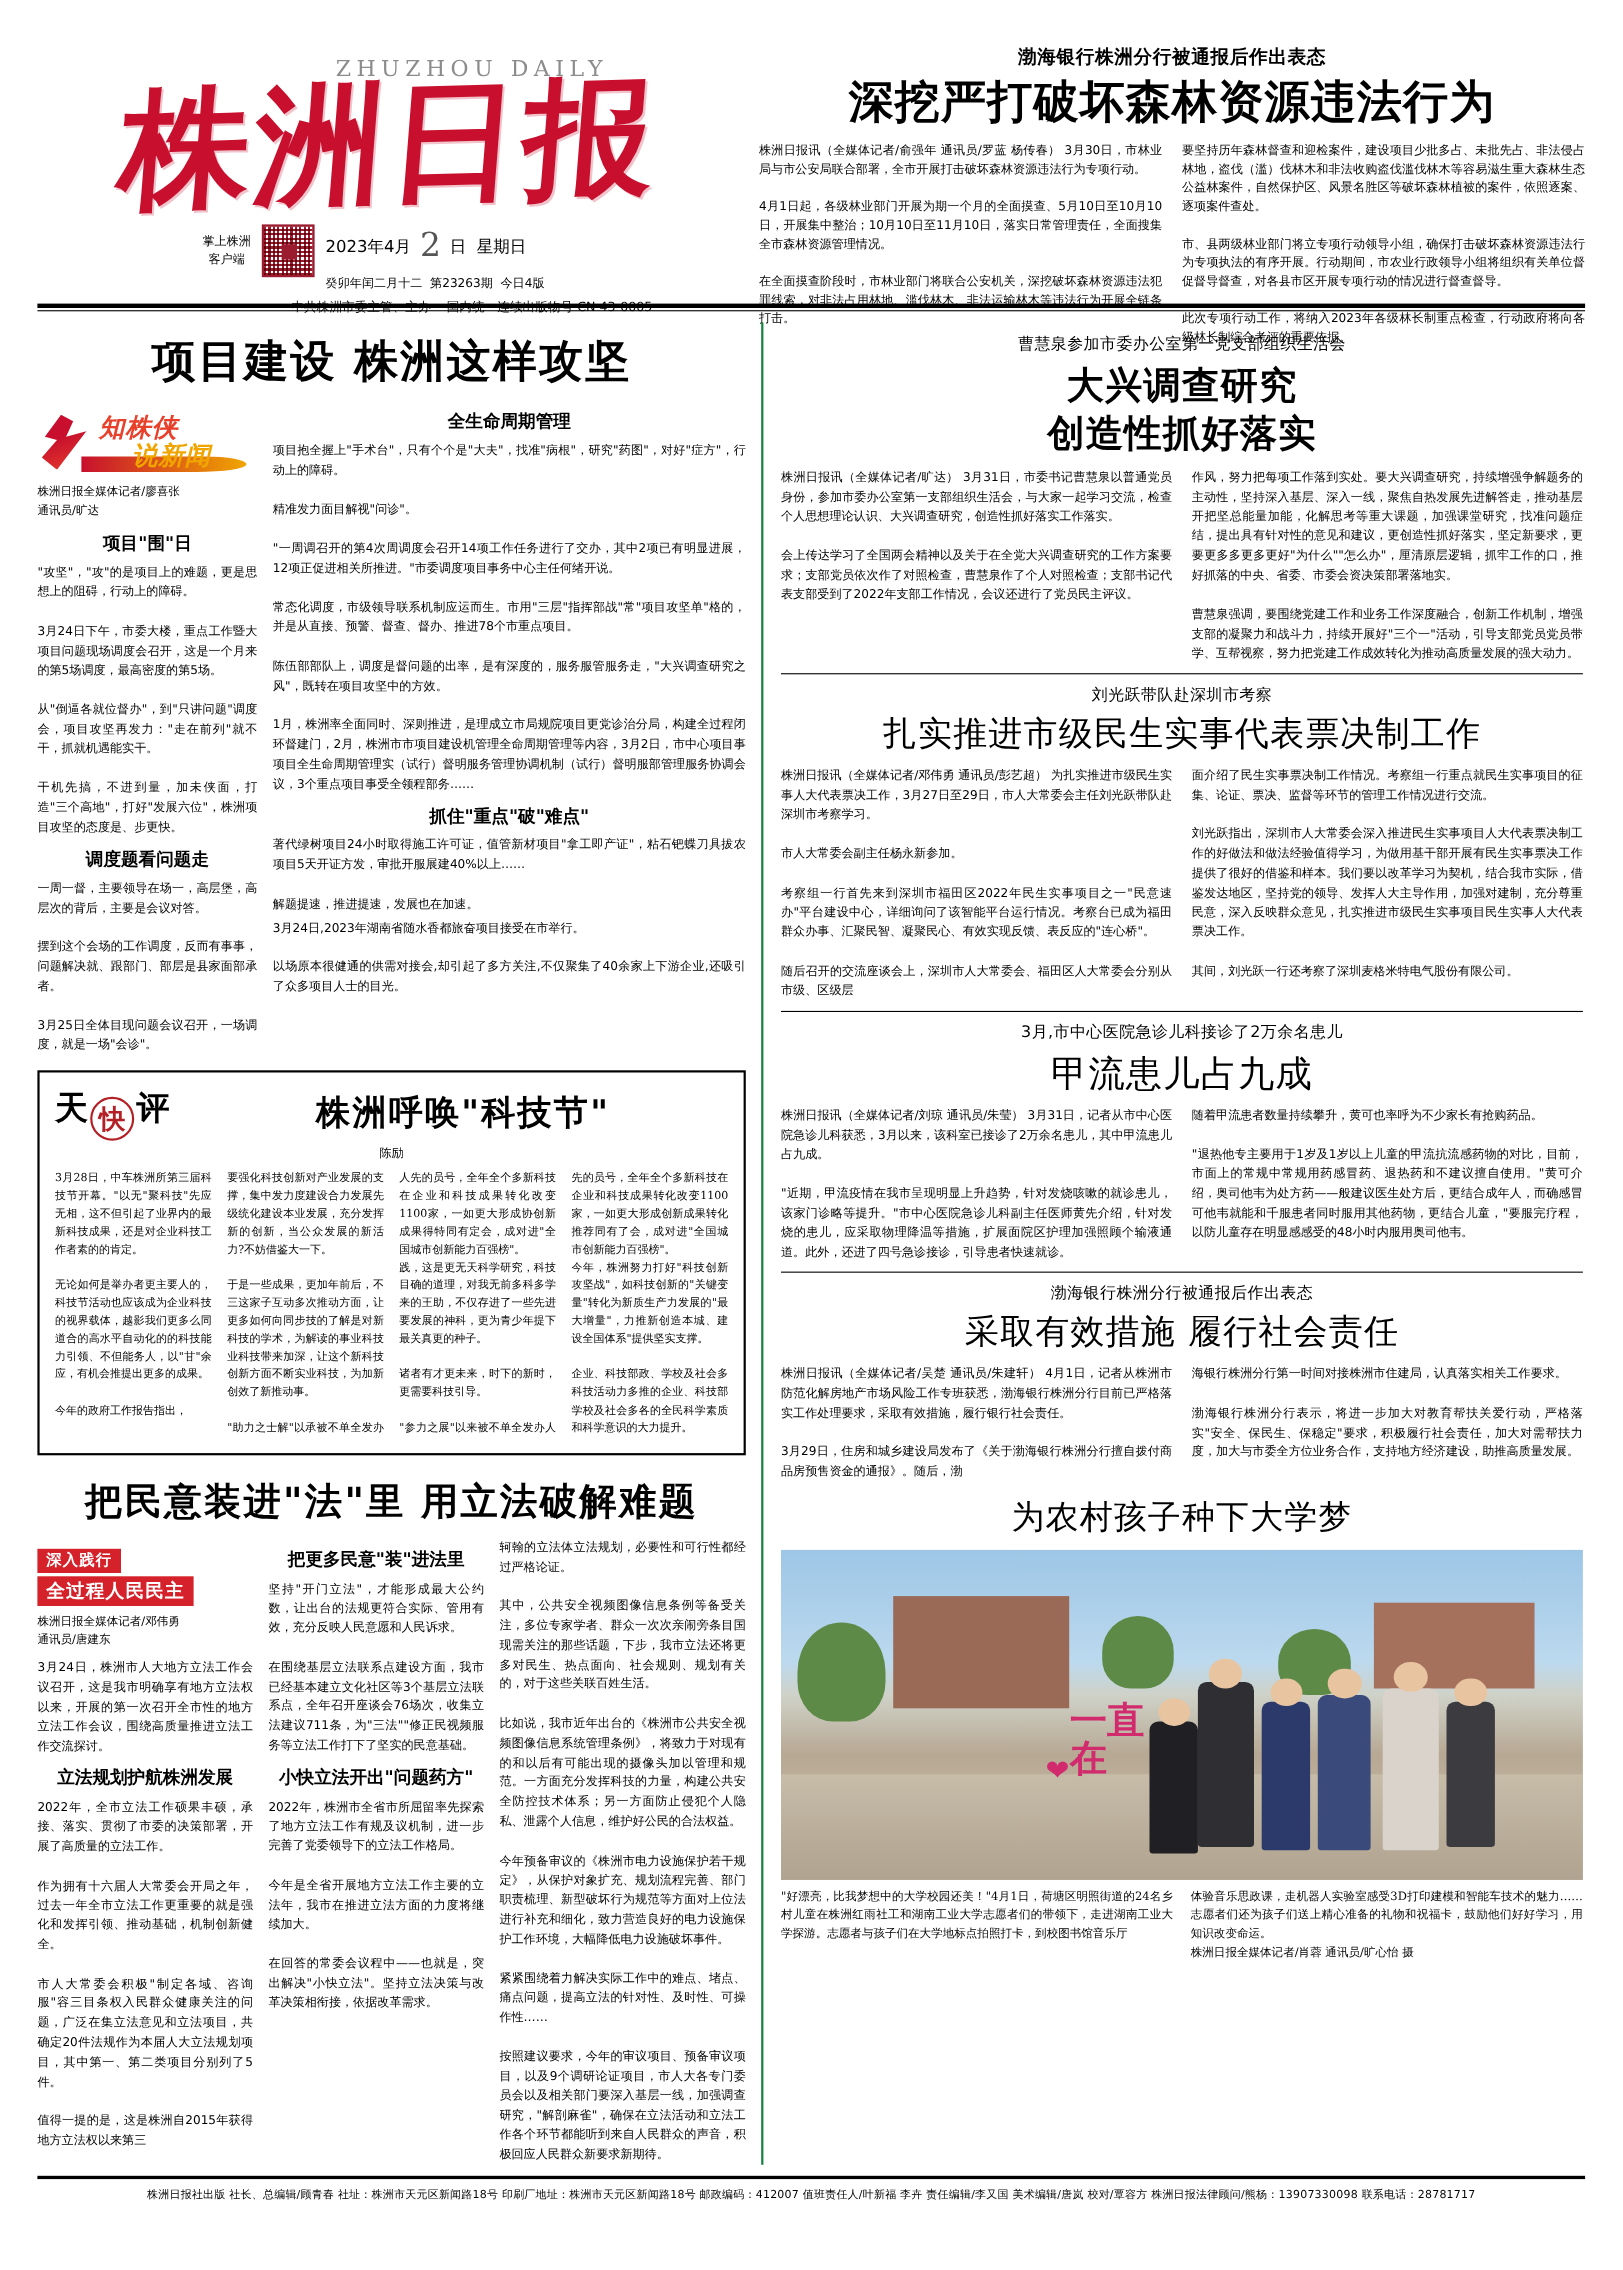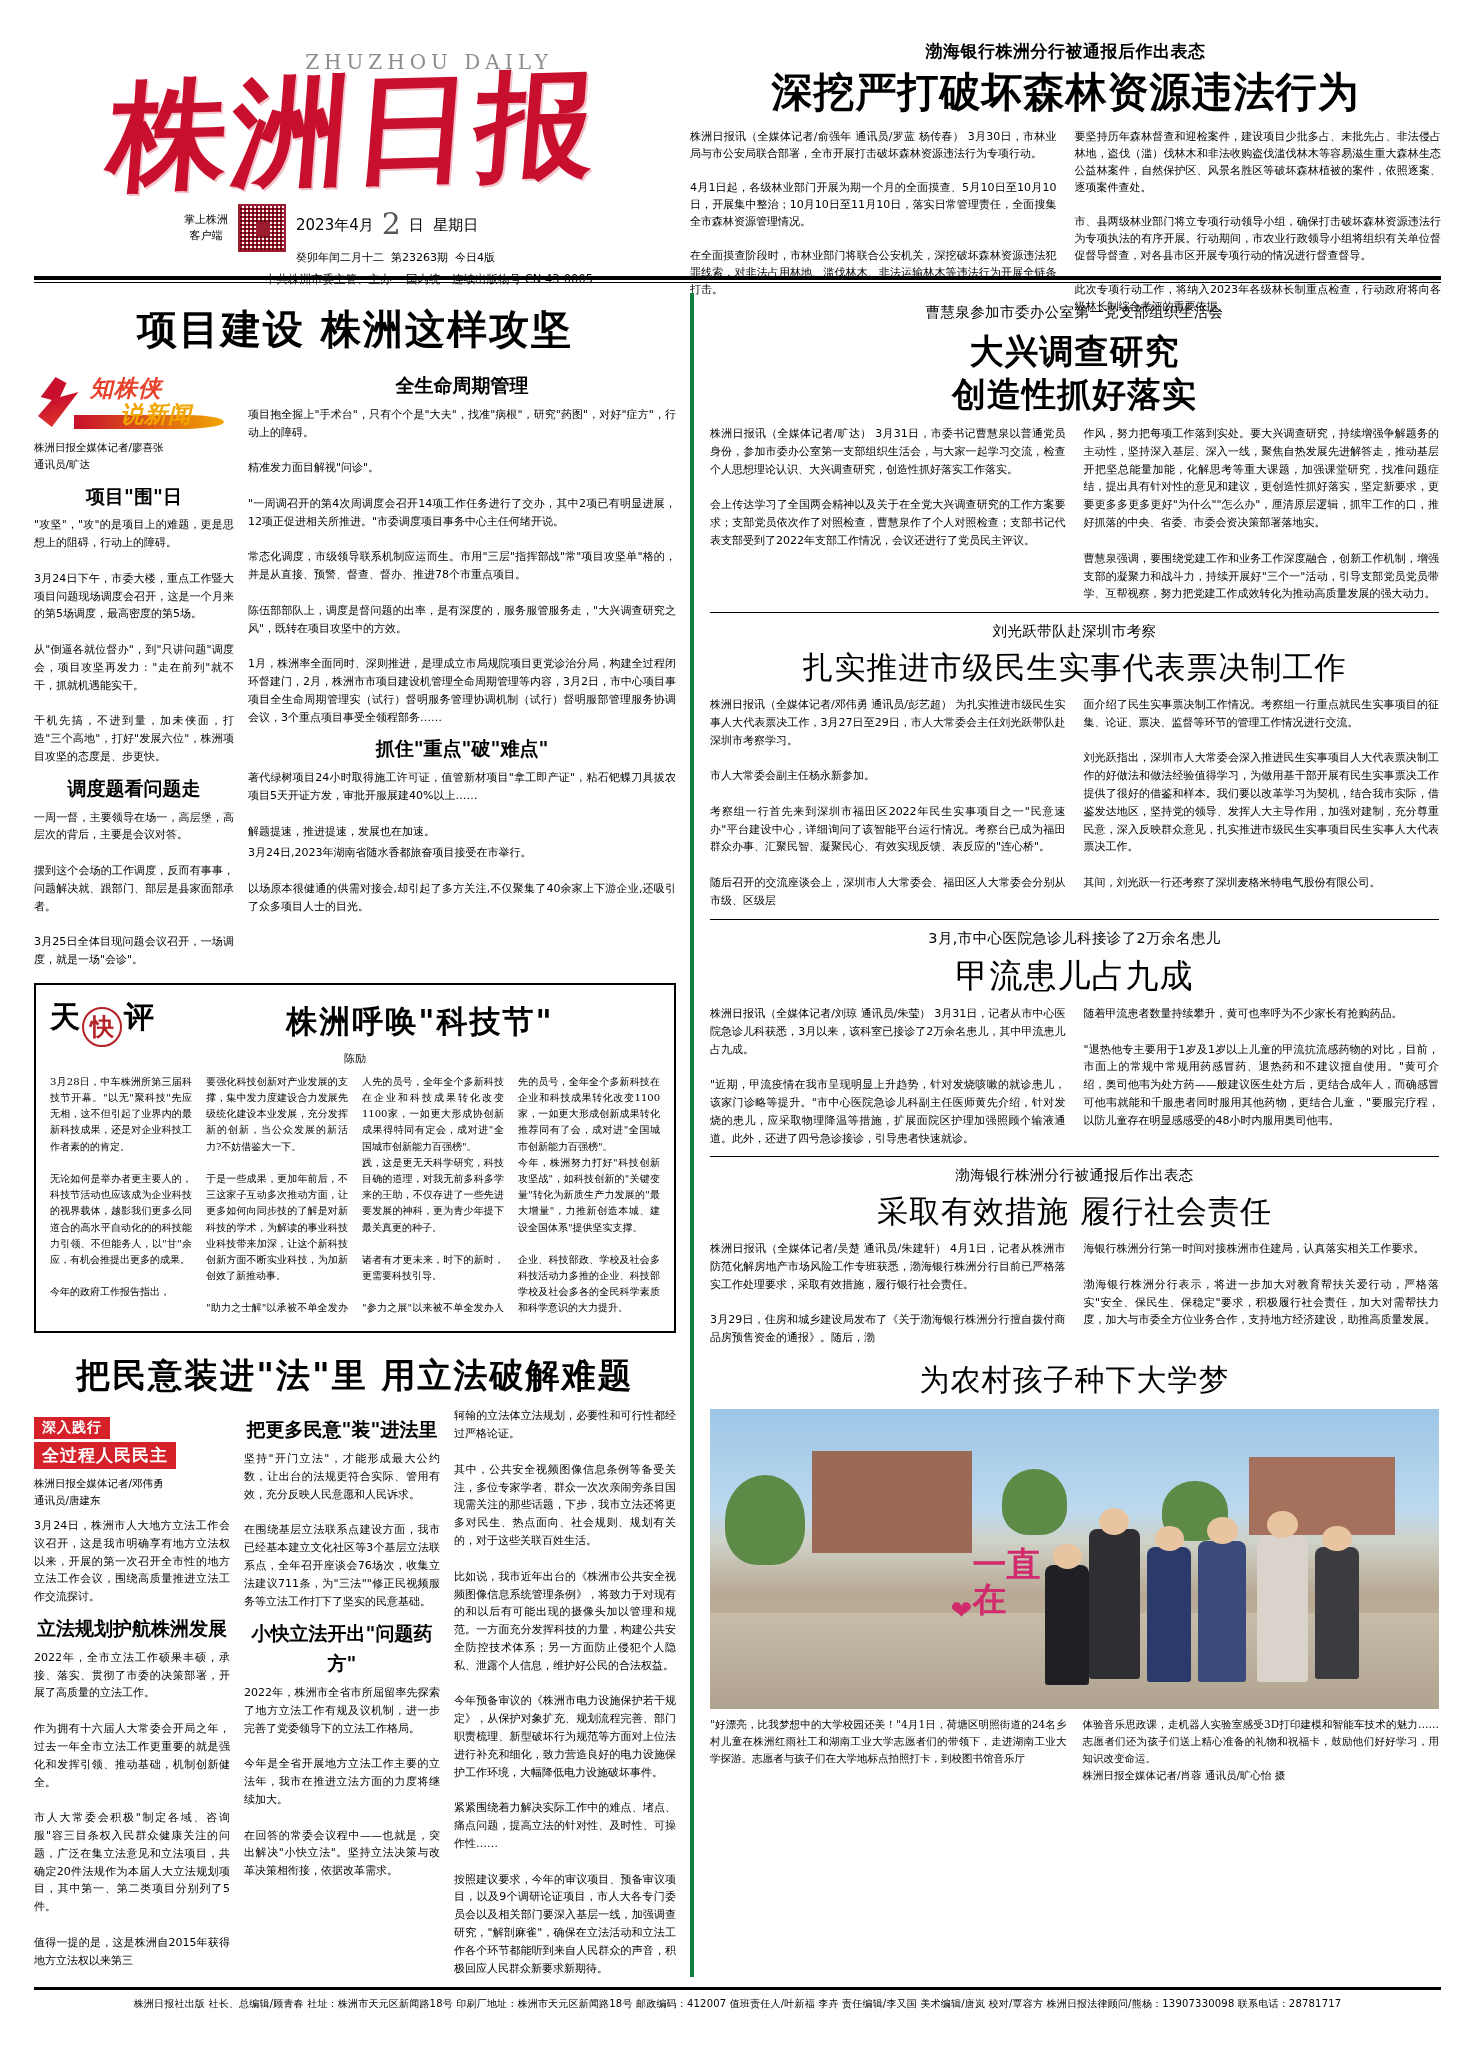--- a/index.html
+++ b/index.html
@@ -57,21 +57,21 @@
   .lead-body { display:flex; gap:18px; margin-top:12px; font-size:11px; line-height:1.55; text-align:justify; }
   .lead-body > div { flex:1; }
 
   
   .rule-thick { border-top:4px solid #000; margin:8px 0 0 0; }
   .rule-thin  { border-top:1px solid #000; margin:2px 0 0 0; }
   .hr-s { border-top:1px solid #000; margin:9px 0; }
 
   
   .main { display:flex; margin-top:10px; }
-  .col-left { width:660px; padding-right:14px; border-right:4px solid #15803d; }
+  .col-left { width:660px; padding-right:14px; border-right:2px solid #15803d; }
   .col-right { width:745px; padding-left:16px; }
 
   
   .h-big { font-size:40px; font-weight:bold; text-align:center; letter-spacing:2px; line-height:1.2; }
   .h-mid { font-size:29px; font-weight:bold; text-align:center; letter-spacing:1px; line-height:1.25; }
   .h-sm  { font-size:26px; font-weight:normal; text-align:center; letter-spacing:1px; line-height:1.25; }
   .kicker { font-size:14.5px; text-align:center; letter-spacing:.4px; }
 
   
   .zzx-logo {
@@ -81,21 +81,21 @@
   }
   .zzx-l1{position:absolute;left:56px;top:0;font-size:23px;font-weight:bold;color:#e8402a;font-style:italic;letter-spacing:1px;}
   .zzx-l2{position:absolute;left:86px;top:26px;font-size:23px;font-weight:bold;color:#f0a500;font-style:italic;letter-spacing:1px;}
   .zzx-mark{position:absolute;left:4px;top:4px;width:46px;height:50px;
     background:linear-gradient(160deg,#c8102e 40%,#e8402a 100%);
     clip-path:polygon(38% 0,62% 12%,48% 40%,88% 30%,30% 100%,0 78%,30% 46%,6% 40%);}
   .zzx-swoosh{position:absolute;left:40px;top:42px;width:150px;height:14px;
     background:linear-gradient(90deg,#c8102e,#f0a500);border-radius:0 50% 60% 0/0 100% 100% 0;}
 
   .byline { font-size:10.5px; line-height:1.6; margin:6px 0 8px 0; }
-  .subhead { font-size:19px; font-weight:bold; text-align:center; margin:7px 0 5px 0; break-inside:avoid; }
+  .subhead { font-size:16px; font-weight:bold; text-align:center; margin:7px 0 5px 0; break-inside:avoid; }
 
   
   .comment-box { border:2px solid #000; padding:12px 14px 14px 14px; margin-top:14px; }
   .cb-head { display:flex; align-items:center; }
   .cb-logo { width:190px; font-family:"DejaVu Serif","Liberation Serif",serif;
              font-size:30px; font-weight:bold; position:relative; white-space:nowrap; }
   .cb-seal { display:inline-block;width:40px;height:40px;border-radius:50%;
              border:2.5px solid #b32025;color:#b32025;font-size:24px;font-weight:bold;
              text-align:center;line-height:36px;vertical-align:-8px;margin:0 2px; }
   .cb-title { flex:1; text-align:center; font-family:"DejaVu Serif","Liberation Serif",serif;

